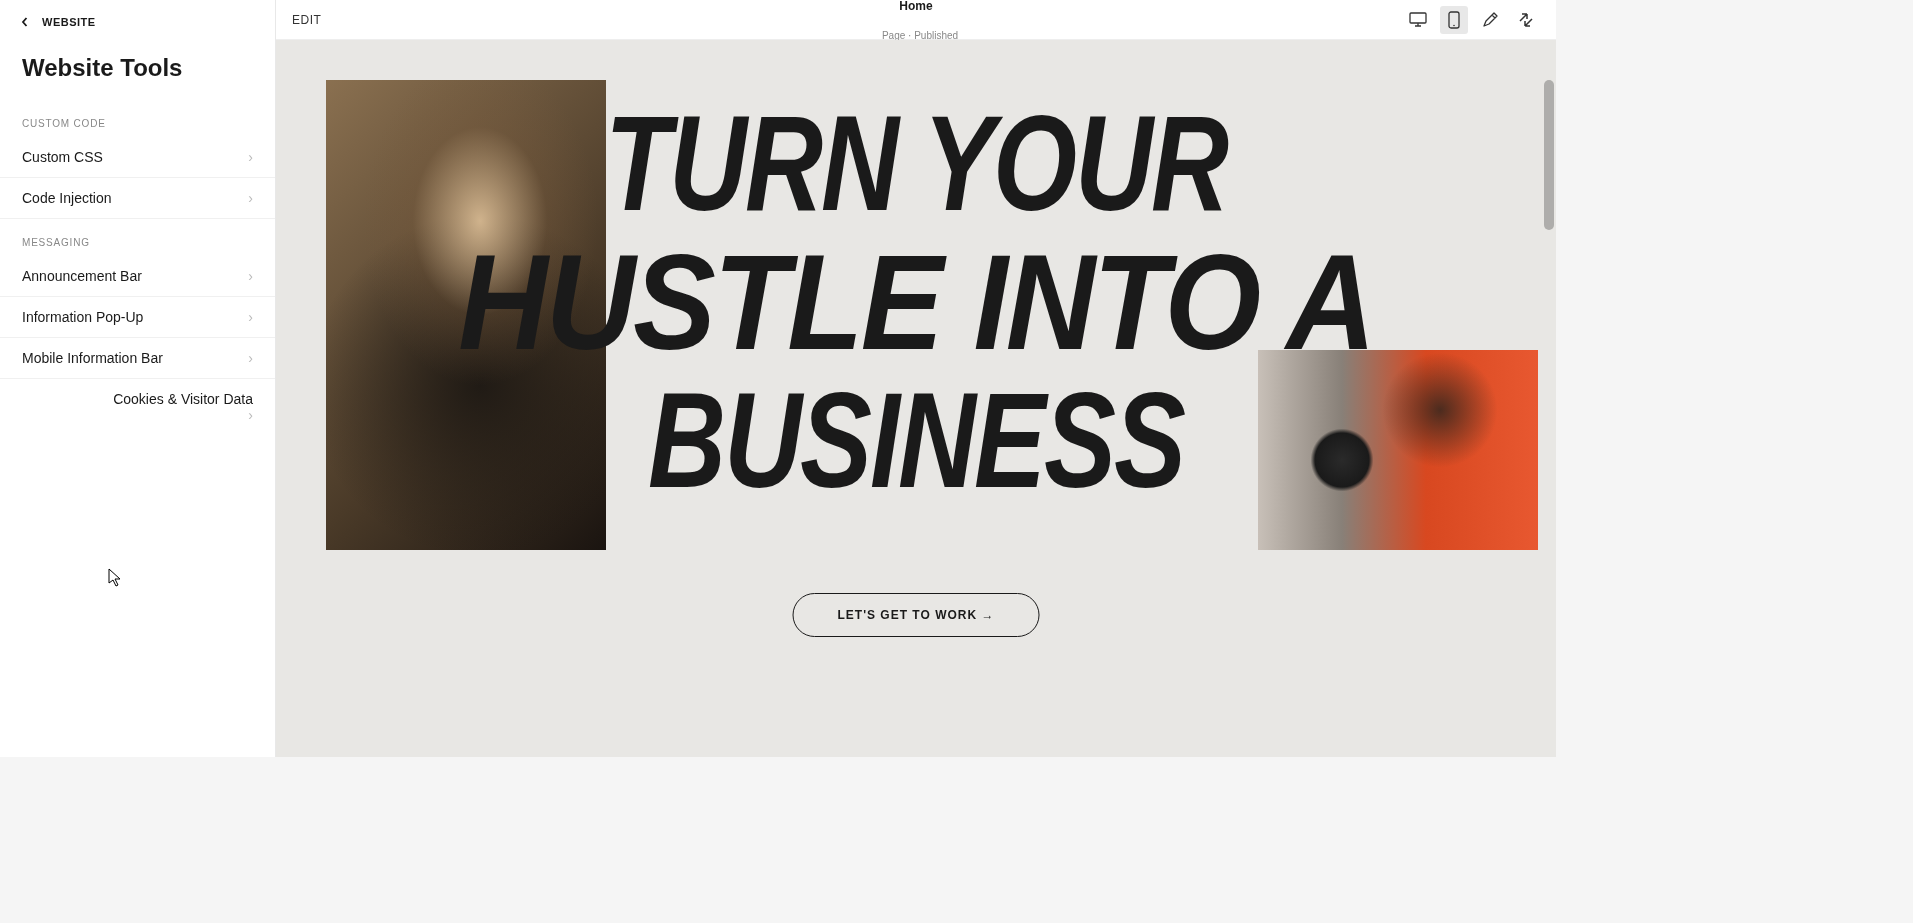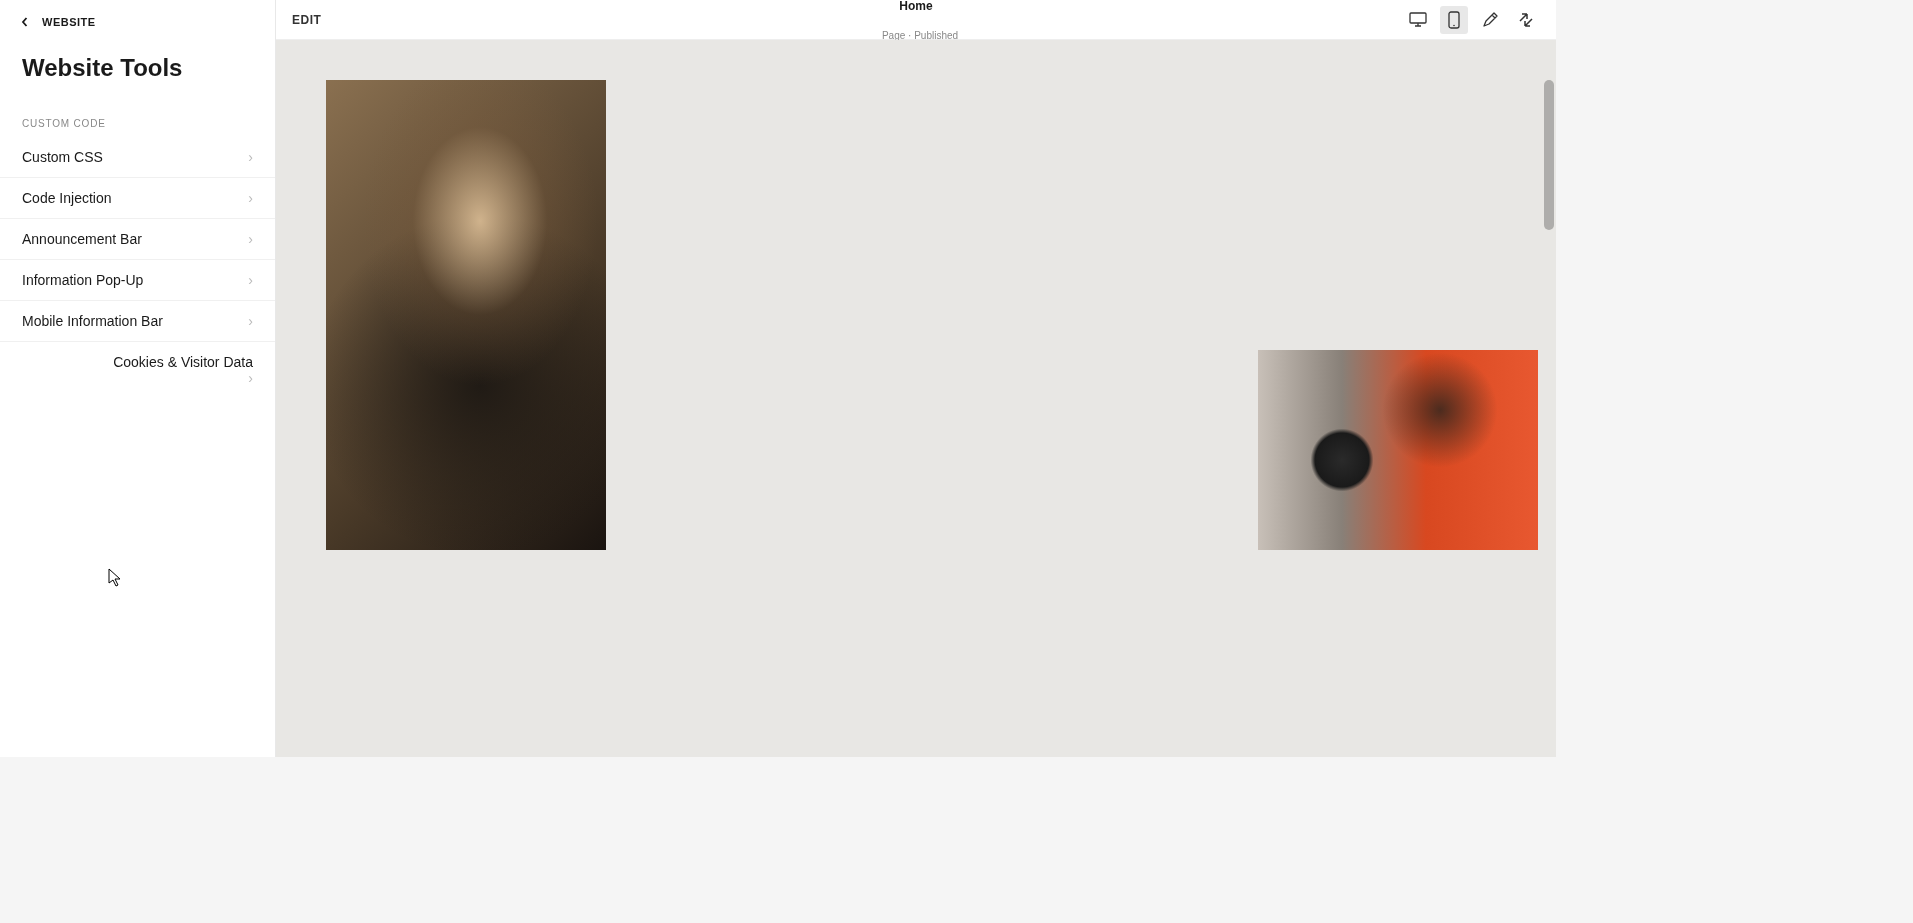--- a/index.html
+++ b/index.html
@@ -10,21 +10,21 @@
 .back-link { display: flex; align-items: center; gap: 12px; padding: 16px 20px 12px; font-size: 11px; font-weight: 700; letter-spacing: 0.5px; color: #1a1a1a; cursor: pointer; }
 .back-link svg { flex-shrink: 0; }
 .sidebar-title { font-size: 24px; font-weight: 700; color: #1a1a1a; padding: 14px 22px 18px; }
 .section-header { font-size: 10px; font-weight: 500; letter-spacing: 0.8px; color: #888; padding: 18px 22px 8px; text-transform: uppercase; }
 .nav-item { display: flex; align-items: flex-end; justify-content: space-between; padding: 12px 22px; font-size: 14px; color: #1a1a1a; cursor: pointer; border-bottom: 1px solid #f0f0f0; }
 .nav-item:last-child { border-bottom: none; flex-direction: column; }
 .nav-item .chev { color: #bbb; }
 
 
 .topbar { position: absolute; left: 276px; top: 0; right: 0; height: 40px; background: #fff; display: flex; align-items: center; padding: 0 16px; border-bottom: 1px solid #eee; }
-.edit-btn { font-size: 12px; font-weight: 700; letter-spacing: 0.5px; color: #333; cursor: pointer; }
+.edit-btn { font-size: 12px; font-weight: 400; letter-spacing: 0.5px; color: #333; cursor: pointer; }
 .page-info { position: absolute; left: 50%; transform: translateX(-50%); text-align: center; }
 .page-title { font-size: 12px; font-weight: 600; color: #1a1a1a; }
 .page-meta { font-size: 10px; color: #888; margin-top: 17px; padding-left: 8px; }
 .topbar-right { margin-left: auto; display: flex; align-items: center; gap: 8px; }
 .device-btn { width: 28px; height: 28px; display: flex; align-items: center; justify-content: center; cursor: pointer; border-radius: 3px; }
 .device-btn.active { background: #e8e8e8; }
 .tool-btn { width: 28px; height: 28px; display: flex; align-items: center; justify-content: center; cursor: pointer; }
 
 
 .preview { position: absolute; left: 276px; top: 40px; right: 0; bottom: 0; background: #e8e7e4; overflow: hidden; }
@@ -70,20 +70,21 @@
   <div class="section-header">CUSTOM CODE</div>
   <div class="nav-item">
     <span>Custom CSS</span>
     <span class="chev">›</span>
   </div>
   <div class="nav-item">
     <span>Code Injection</span>
     <span class="chev">›</span>
   </div>
 
+  <div class="section-header">MESSAGING</div>
   <div class="nav-item">
     <span>Announcement Bar</span>
     <span class="chev">›</span>
   </div>
   <div class="nav-item">
     <span>Information Pop-Up</span>
     <span class="chev">›</span>
   </div>
   <div class="nav-item">
     <span>Mobile Information Bar</span>
@@ -124,21 +125,27 @@
           <path d="M2 9 L9 2 M9 2 H4 M9 2 V7 M14 7 L7 14 M7 14 H12 M7 14 V9" stroke="#333" stroke-width="1.5" fill="none"></path>
         </svg>
     </div>
   </div>
 </div>
 
 <div class="preview">
 
   <div class="hero">
     <div class="photo1"></div>
+    <div class="hero-text">
+      <div class="hero-line l1">TURN YOUR</div>
+      <div class="hero-line l2">HUSTLE INTO A</div>
+      <div class="hero-line l3">BUSINESS</div>
+    </div>
     <div class="photo2"></div>
+    <button class="cta">LET'S GET TO WORK →</button>
   </div>
 
   <div class="scrollbar"></div>
 </div>
 
 <svg class="cursor" width="16" height="20" viewBox="0 0 16 20">
     <path d="M1 1 L1 15 L5 12 L8 18 L10 17 L7 11 L12 11 Z" fill="#fff" stroke="#000" stroke-width="1"></path>
   </svg>
 
 </body></html>

